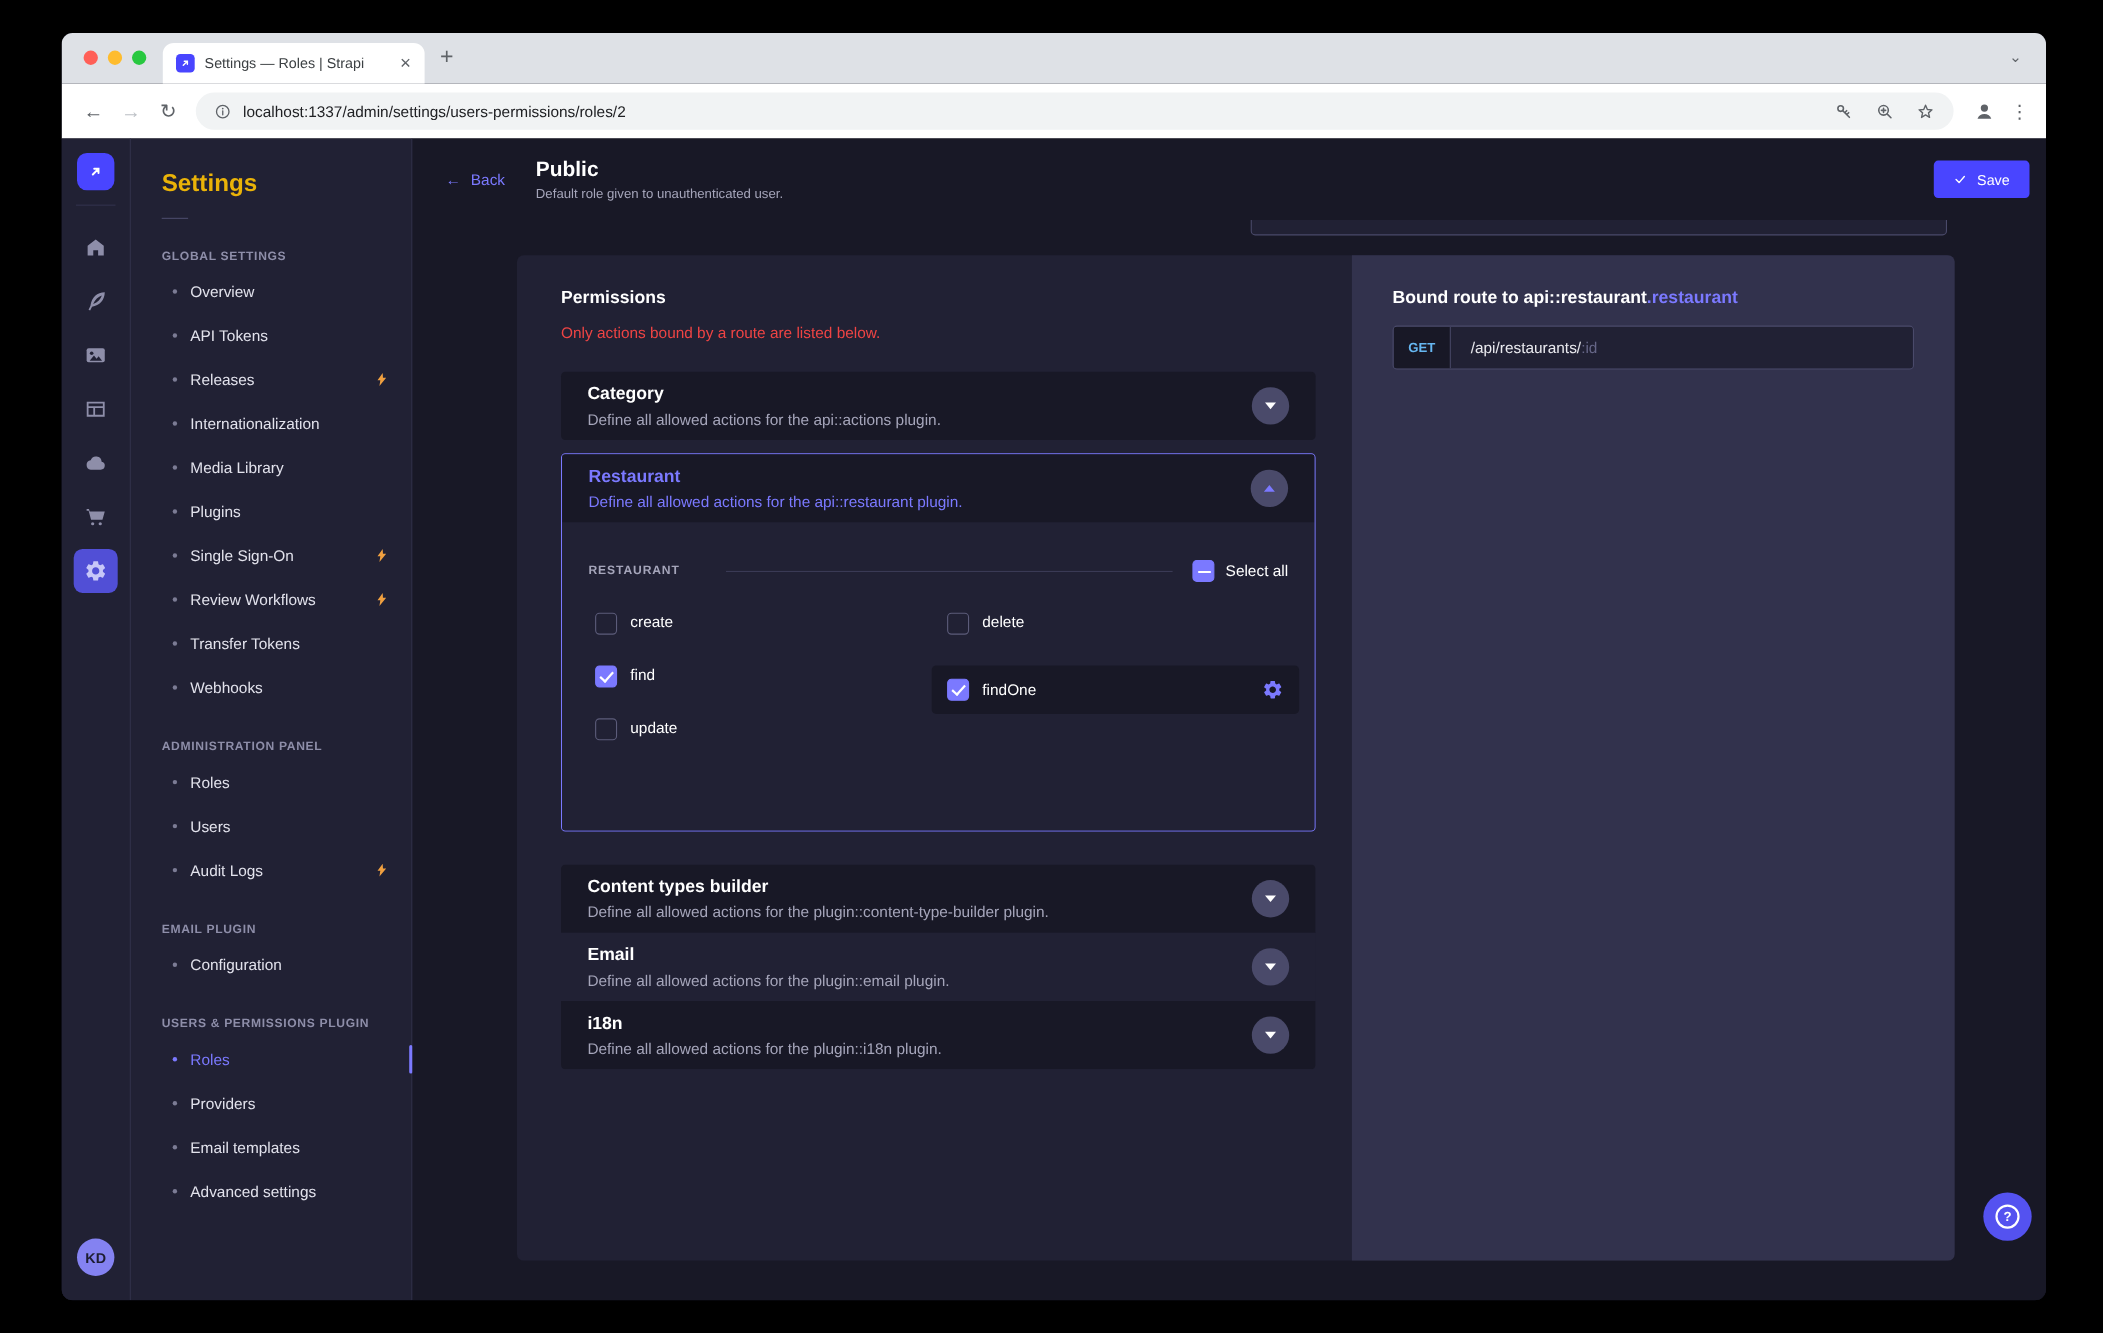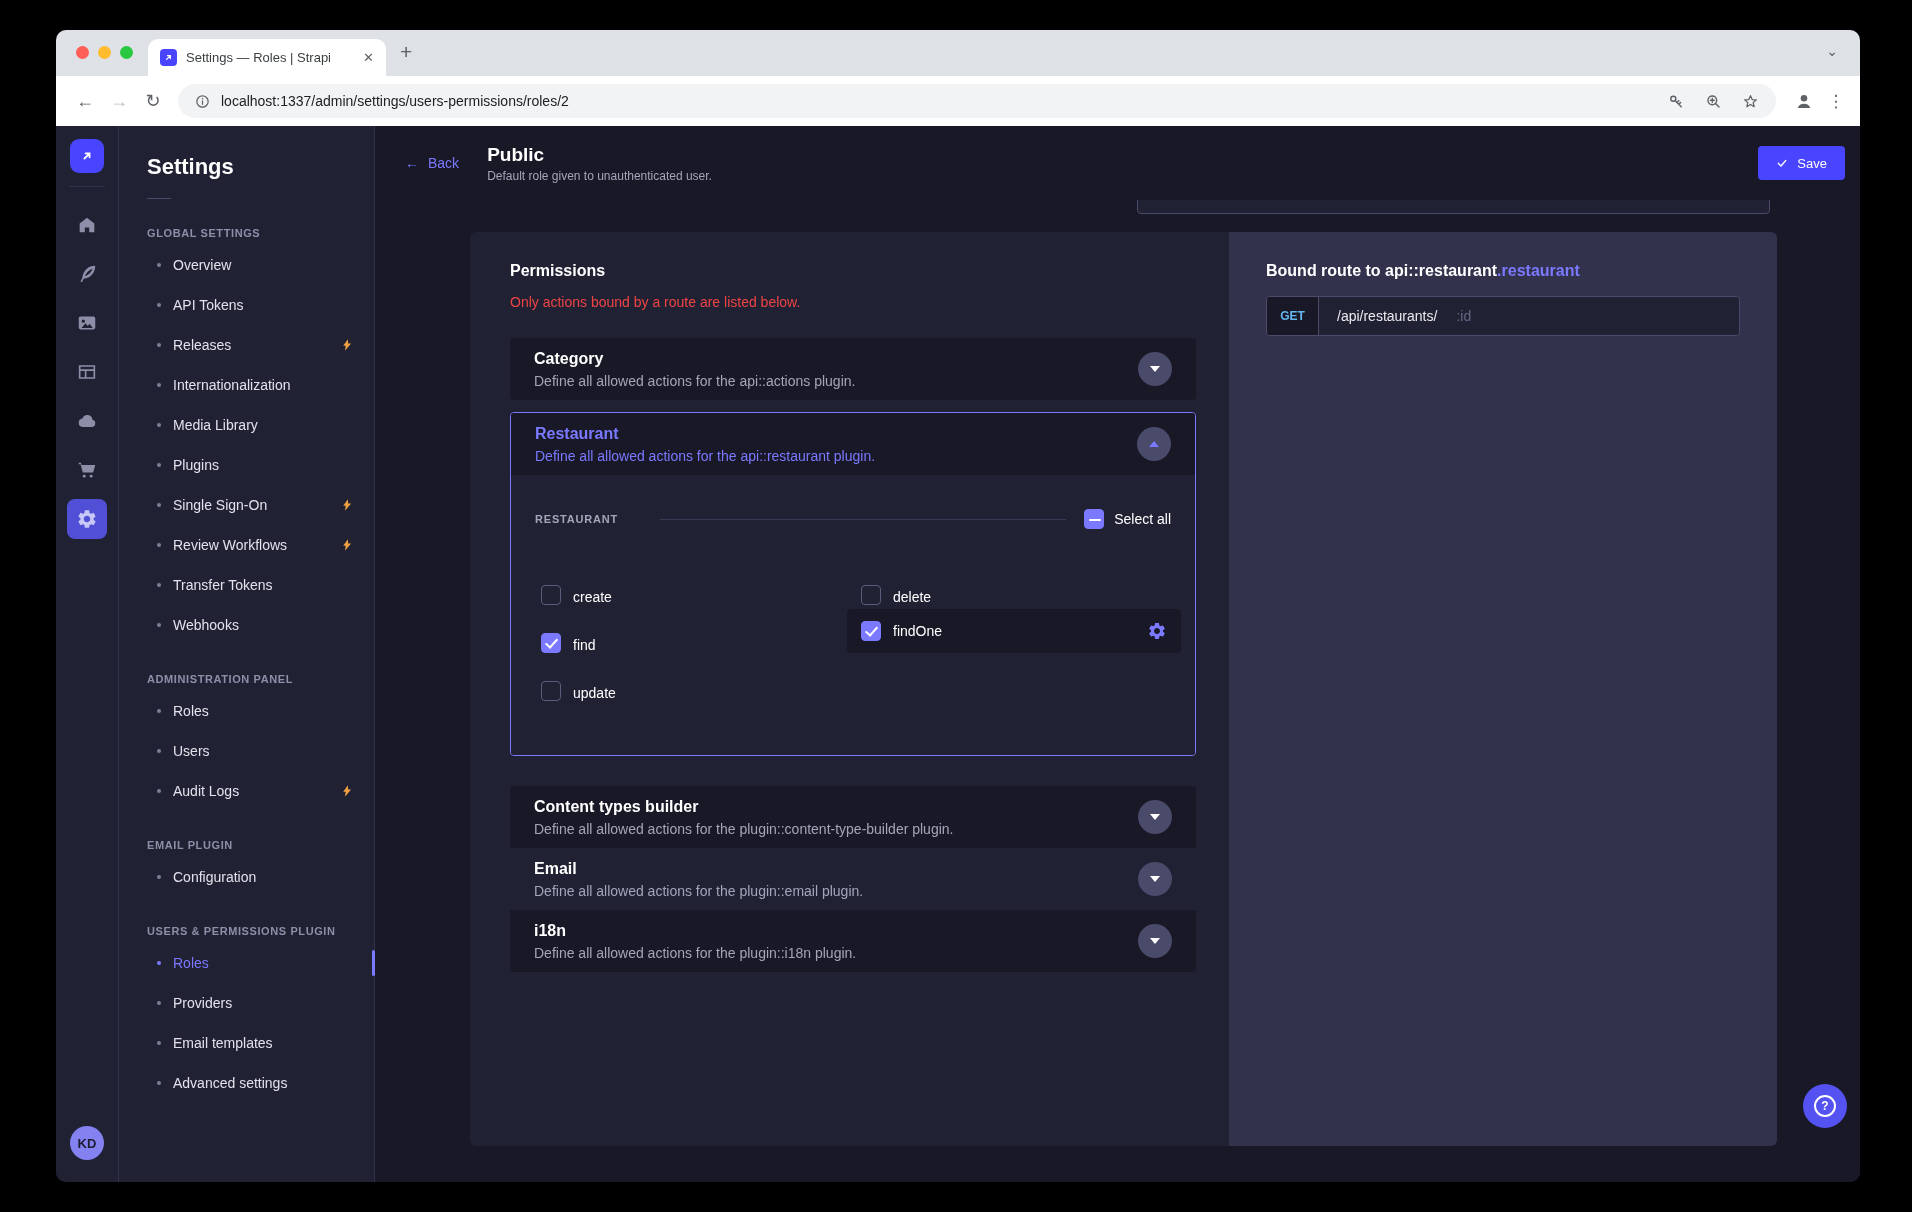--- a/index.html
+++ b/index.html
@@ -32,21 +32,21 @@
   .app { position:absolute; top:96px; left:0; right:0; bottom:0; display:flex; background:#181826; }
 
   .rail { width:63px; background:#212134; border-right:1px solid #32324D; position:relative; flex:none; }
   .rail-logo { margin:13px auto 0; width:34px; height:34px; border-radius:9px; background:#4945FF; color:#fff; display:flex; align-items:center; justify-content:center; }
   .rail-divider { width:36px; height:1px; background:#32324D; margin:13px auto; }
   .rail-icon { height:49px; display:flex; align-items:center; justify-content:center; color:#8E8EA9; }
   .rail-icon .active-pad { width:40px; height:40px; border-radius:8px; background:#514FD6; color:#C7C7F8; display:flex; align-items:center; justify-content:center; }
   .rail-avatar { position:absolute; bottom:22px; left:14px; width:34px; height:34px; border-radius:50%; background:#8482F1; color:#1D1D31; font-weight:700; font-size:13px; display:flex; align-items:center; justify-content:center; }
 
   .subnav { width:256px; background:#212134; border-right:1px solid #32324D; position:relative; flex:none; }
-  .subnav-title { padding:28px 0 0 28px; font-size:22px; font-weight:700; color:#ffffff; }
+  .subnav-title { padding:28px 0 0 28px; font-size:22px; font-weight:700; color:#eab308; }
   .subnav-divider { width:24px; height:1px; background:#4A4A6A; margin:18px 0 0 28px; }
   .nav-section { margin-top:28px; }
   .nav-section-label { padding-left:28px; font-size:11px; font-weight:700; letter-spacing:.6px; color:#8E8EA9; margin-bottom:6px; }
   .nav-item { height:40px; display:flex; align-items:center; padding:0 20px 0 38px; position:relative; font-size:14px; color:#E2E2EC; cursor:default; }
   .bullet { width:4px; height:4px; border-radius:50%; background:#7C7C95; margin-right:12px; flex:none; }
   .nav-item.active { color:#7B79FF; }
   .nav-item.active .bullet { background:#7B79FF; }
   .active-bar { position:absolute; right:-1px; top:7px; width:3px; height:26px; background:#7B79FF; border-radius:2px; }
   .bolt { margin-left:auto; color:#F0A040; display:flex; }
 
@@ -79,35 +79,35 @@
 
   .acc-expanded { border:1px solid #7B79FF; border-radius:4px; margin:12px 0 30px; overflow:hidden; }
   .acc-expanded .accordion { background:#181826; }
   .acc-expanded .acc-title, .acc-expanded .acc-desc { color:#7B79FF; }
   .acc-body { background:#212134; height:280px; padding:30px 24px 0; }
   .sect-row { display:flex; align-items:center; height:28px; }
   .sect-label { font-size:11px; font-weight:700; letter-spacing:.8px; color:#A5A5BA; }
   .sect-line { flex:1; height:1px; background:#3A3A55; margin:0 18px 0 42px; }
   .select-all { display:flex; align-items:center; gap:10px; font-size:14px; color:#fff; }
   .grid { margin-top:24px; display:grid; grid-template-columns:320px 1fr; padding-left:6px; }
-  .cb-cell { height:48px; display:flex; align-items:flex-end; gap:12px; font-size:14px; color:#fff; }
+  .cb-cell { height:48px; display:flex; align-items:flex-start; gap:12px; font-size:14px; color:#fff; }
   .checkbox { width:20px; height:20px; border-radius:4px; border:1px solid #5C5C7A; position:relative; flex:none; }
   .checkbox.checked { background:#7B79FF; border-color:#7B79FF; }
   .checkbox.checked::after { content:""; position:absolute; left:6px; top:2px; width:5px; height:10px; border:solid #fff; border-width:0 2px 2px 0; transform:rotate(42deg); }
   .checkbox.indeterminate { background:#7B79FF; border-color:#7B79FF; }
   .checkbox.indeterminate::after { content:""; position:absolute; left:4px; top:9px; width:12px; height:2px; background:#fff; border-radius:1px; }
   .cell-selected { background:#181826; border-radius:4px; height:44px; margin-left:-14px; padding:0 14px; width:334px; display:flex; align-items:center; gap:12px; }
   .gear-btn { margin-left:auto; background:none; border:none; color:#7B79FF; display:flex; }
 
   .right-col { flex:1; background:#32324D; border-radius:0 6px 6px 0; padding:30px 37px; }
   .route-title { font-size:16px; font-weight:700; color:#fff; }
   .route-title .attr { color:#7B79FF; }
   .route-box { margin-top:16px; width:474px; height:40px; border:1px solid #4A4A6A; border-radius:4px; display:flex; overflow:hidden; }
   .method { width:52px; background:#181826; display:flex; align-items:center; justify-content:center; font-size:12px; font-weight:700; color:#66B7F1; border-right:1px solid #4A4A6A; flex:none; }
-  .route-path { flex:1; background:#212134; display:flex; align-items:center; padding-left:18px; font-size:14px; color:#EAEAEF;gap:19px; }
+  .route-path { flex:1; background:#212134; display:flex; align-items:center; padding-left:18px; font-size:14px; color:#EAEAEF; }
   .route-path .param { color:#666687; }
 
   .help-fab { position:absolute; right:13px; bottom:54px; width:44px; height:44px; border-radius:50%; background:#5452F0; border:none; display:flex; align-items:center; justify-content:center; }
   .help-ring { width:22px; height:22px; border:2px solid #fff; border-radius:50%; color:#fff; font-size:12px; font-weight:700; display:flex; align-items:center; justify-content:center; }
 
   svg { display:block; }
 </style>
 </head>
 <body>
 

